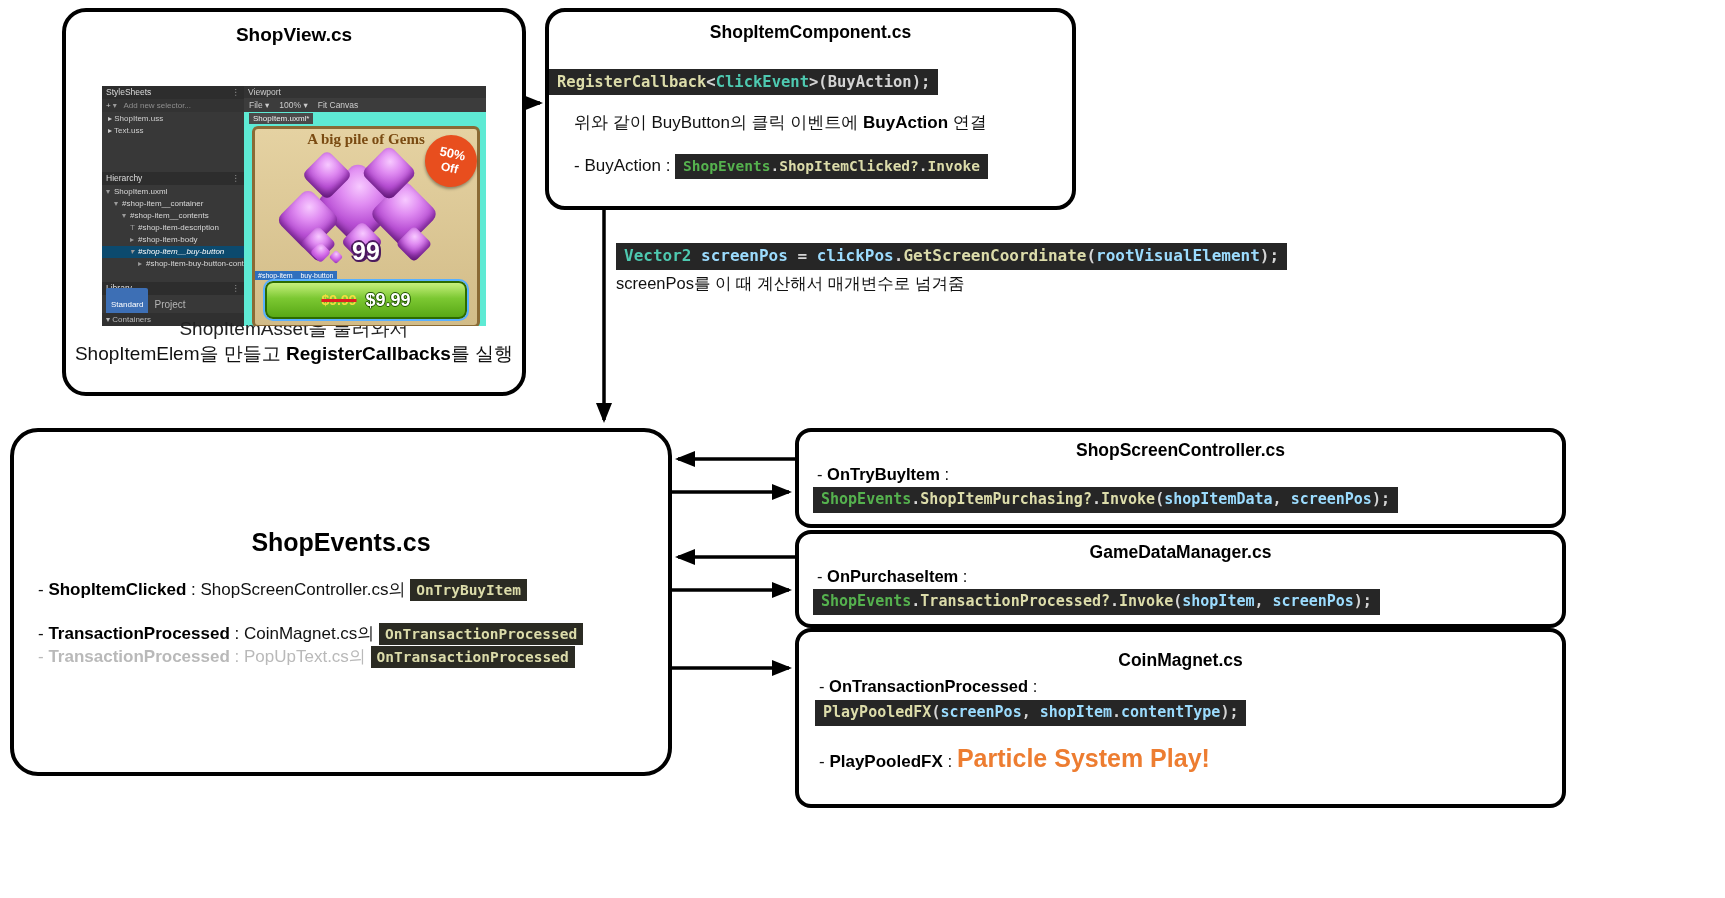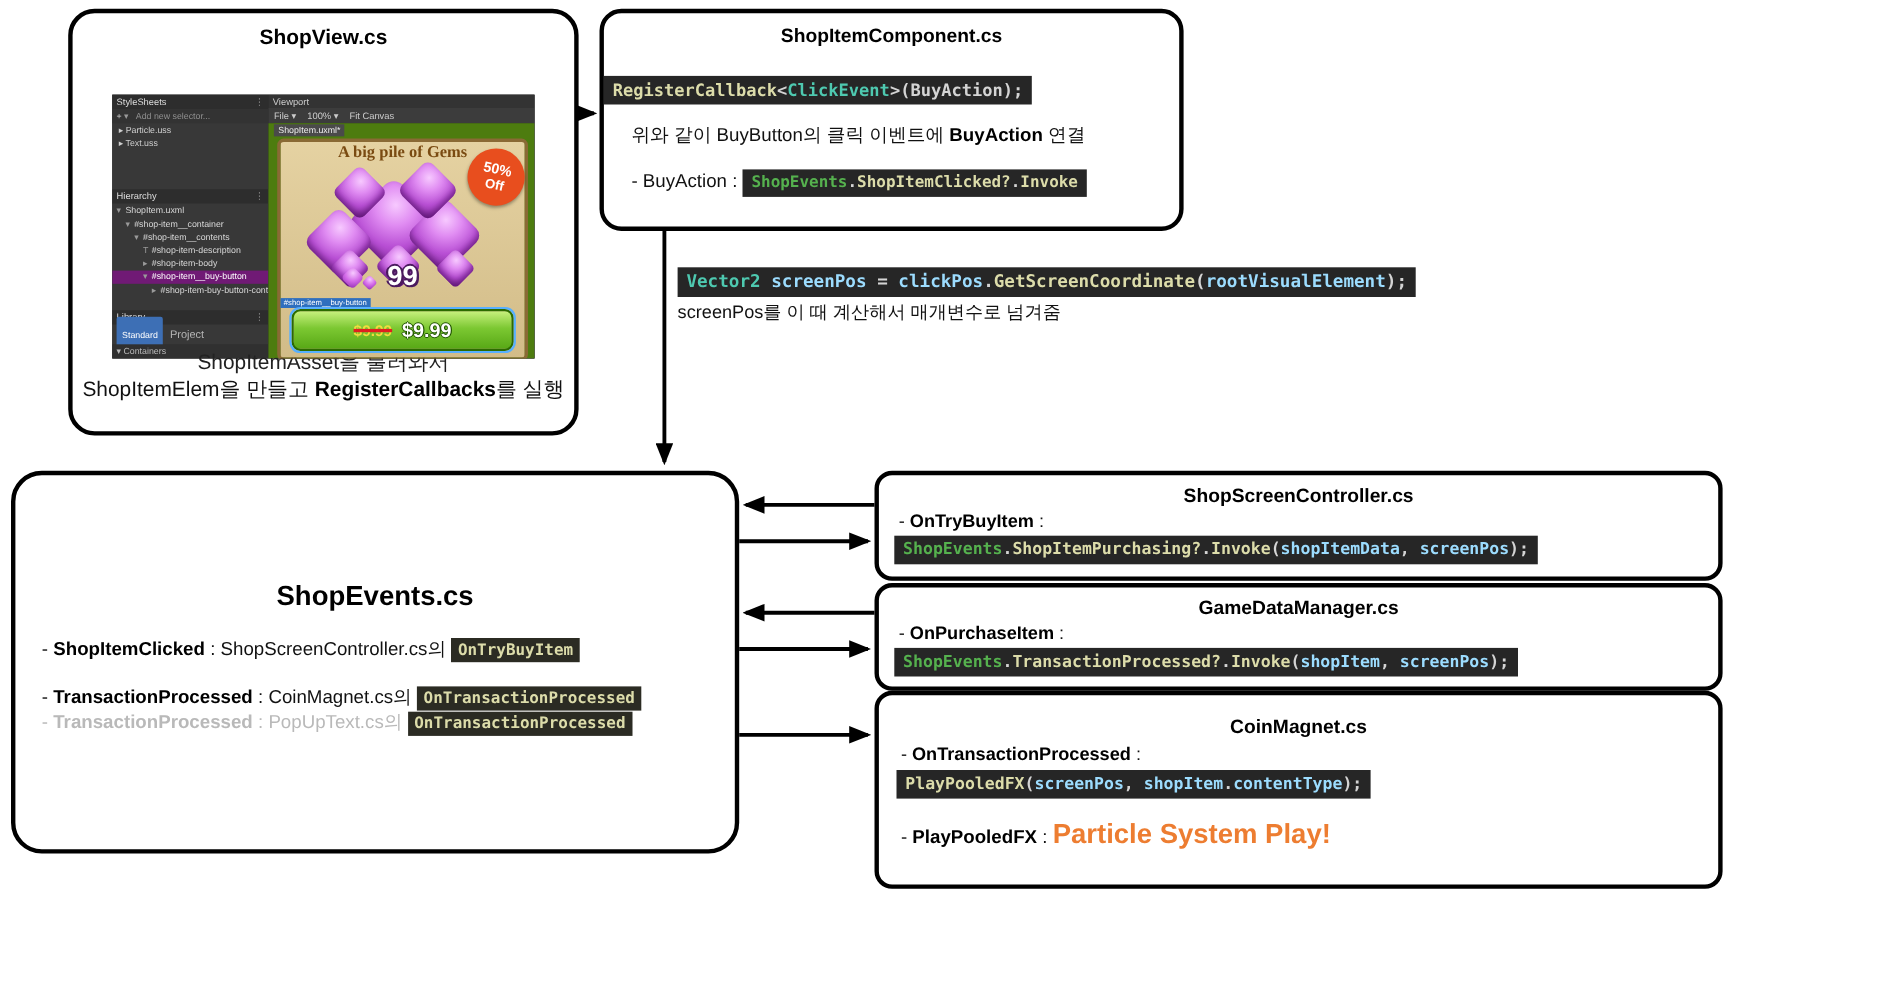--- a/index.html
+++ b/index.html
@@ -43,32 +43,32 @@
                line-height:13px; padding:0 4px; display:flex; justify-content:space-between; font-size:8.5px; }
   .kebab { color:#999; }
   .add-row { position:absolute; left:0; right:0; top:13px; height:13px; background:#333;
              line-height:13px; padding:0 4px; color:#8f8f8f; white-space:nowrap; overflow:hidden; }
   .add-row .plus { color:#ccc; margin-right:2px; } .add-row .caret2 { color:#999; margin-right:5px; }
   .uss { position:absolute; left:0; right:0; height:12px; line-height:12px; padding:0 6px;
          color:#cfcfcf; white-space:nowrap; overflow:hidden; }
   .tr { position:absolute; left:0; right:0; height:12px; line-height:12px; color:#d8d8d8;
         white-space:nowrap; overflow:hidden; }
   .tr .caret { display:inline-block; width:8px; color:#9a9a9a; }
-  .tr.sel { background:#701a75; color:#fff; }
+  .tr.sel { background:#0c4a6e; color:#fff;font-style:italic; }
   .tabsrow { position:absolute; left:4px; top:212px; height:13px; display:flex; gap:6px; align-items:center; }
   .tab-std { background:#3d6fb5; color:#fff; padding:12px 5px; border-radius:2px; font-size:8px; }
   .tab-prj { color:#b5b5b5; font-size:10px; }
   .controw { position:absolute; left:0; right:0; top:227px; height:13px; background:#303030;
              line-height:13px; padding:0 4px; color:#bbb; }
 
   .vp-top { position:absolute; left:0; right:0; top:0; height:12px; background:#333; color:#ccc;
             font-size:8.5px; line-height:12px; padding:0 4px; }
   .vp-toolbar { position:absolute; left:0; right:0; top:12px; height:14px; background:#3c3c3c;
                 color:#ccc; font-size:8.5px; line-height:14px; padding:0 5px; display:flex; gap:10px; }
-  .vp-canvas { position:absolute; left:0; right:0; top:26px; bottom:0; background:#4d7c0f; }
+  .vp-canvas { position:absolute; left:0; right:0; top:26px; bottom:0; background:#5eead4; }
   .uxml-chip { position:absolute; left:5px; top:1px; background:#4a4a4a; color:#eee; font-size:8px;
                padding:1px 4px; z-index:3; }
 
   .card { position:absolute; left:8px; top:14px; width:222px; height:196px;
           background:linear-gradient(#e5d2a2,#d2bc88); border:3px solid #8a6a35; border-radius:6px; z-index:2; }
   .card-title { position:absolute; top:2px; left:0; width:100%; text-align:center;
                 font-family:"Liberation Serif",serif; font-weight:bold; font-size:15px; color:#7a4b12; }
   .badge { position:absolute; top:6px; right:0; width:52px; height:52px; background:#e84e1e;
            border-radius:50%; transform:rotate(12deg); color:#fff; text-align:center;
            box-shadow:0 2px 3px rgba(0,0,0,.35); }
@@ -151,21 +151,21 @@
         <div class="panel-hdr" style="top:0">
           <span>StyleSheets</span>
           <span class="kebab">⋮</span>
         </div>
         <div class="add-row">
           <span class="plus">+</span><span class="caret2">▾</span>
           <span>Add new selector...</span>
         </div>
         <div class="uss" style="top:27px">
           <span class="caret">▸ </span>
-          <span>Particle.uss</span>
+          <span>ShopItem.uss</span>
         </div>
         <div class="uss" style="top:39px">
           <span class="caret">▸ </span>
           <span>Text.uss</span>
         </div>
 
         <div class="panel-hdr" style="top:86px">
           <span>Hierarchy</span>
           <span class="kebab">⋮</span>
         </div>

